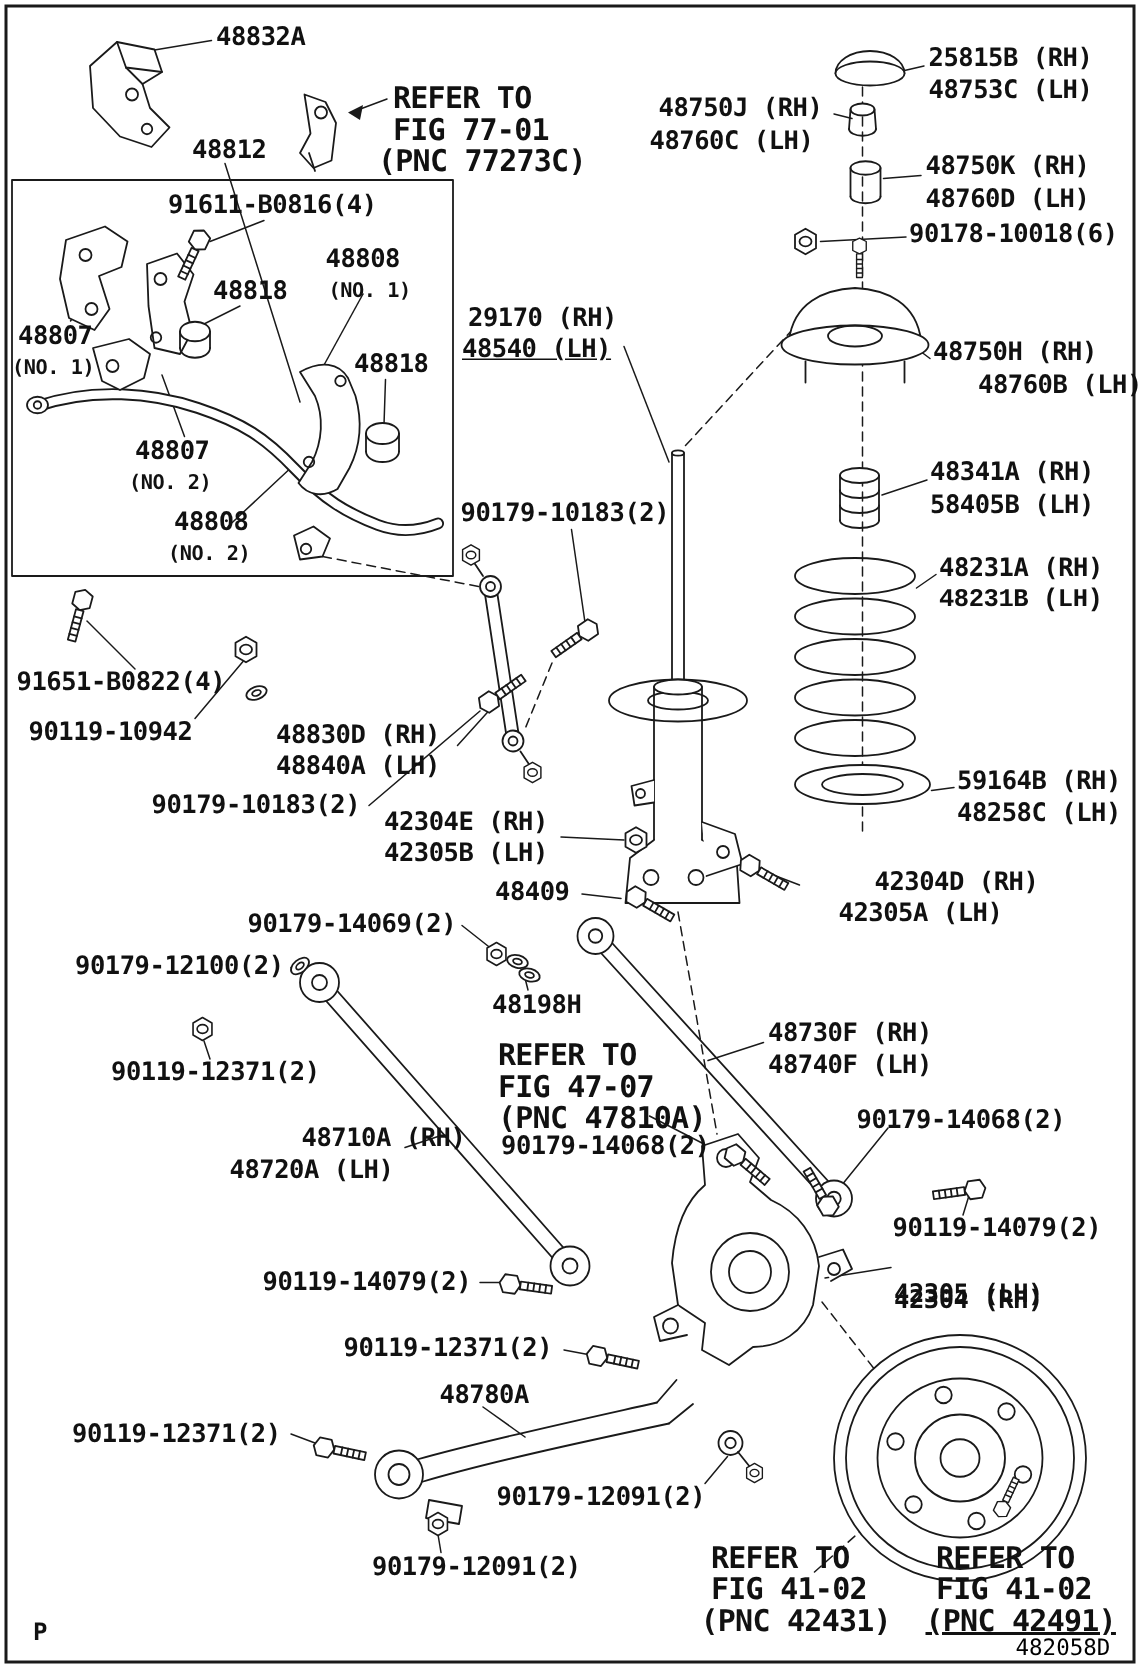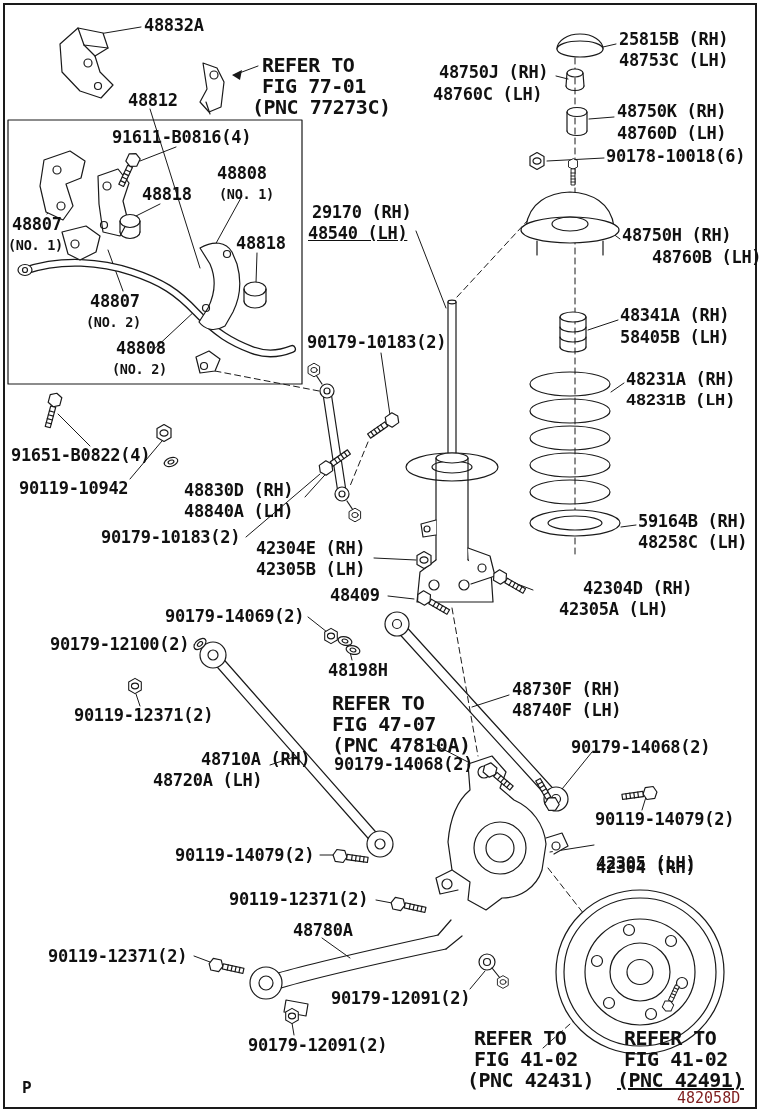--- a/index.html
+++ b/index.html
@@ -27,21 +27,21 @@
   }
   .label.lg   { font-size: 17px; letter-spacing: -0.3px; }
   .label.sm   { font-size: 13.5px; letter-spacing: -0.3px; }
   .label.note { font-size: 20px; letter-spacing: -0.5px; }
   .corner-mark {
     position: absolute; left: 22px; top: 1078px;
     font-size: 16px; font-weight: bold; color: #111;
   }
   .doc-number {
     position: absolute; left: 677px; top: 1089px;
-    font-size: 15px; font-weight: normal; color: #7f1d1d;
+    font-size: 15px; font-weight: normal; color: #000000;
   }
 </style>
 </head>
 <body>
 
 <div class="page-border"></div>
 
 <svg class="art" width="760" height="1112" viewBox="0 0 760 1112">
   <defs>
     <g id="sym-bolt">

